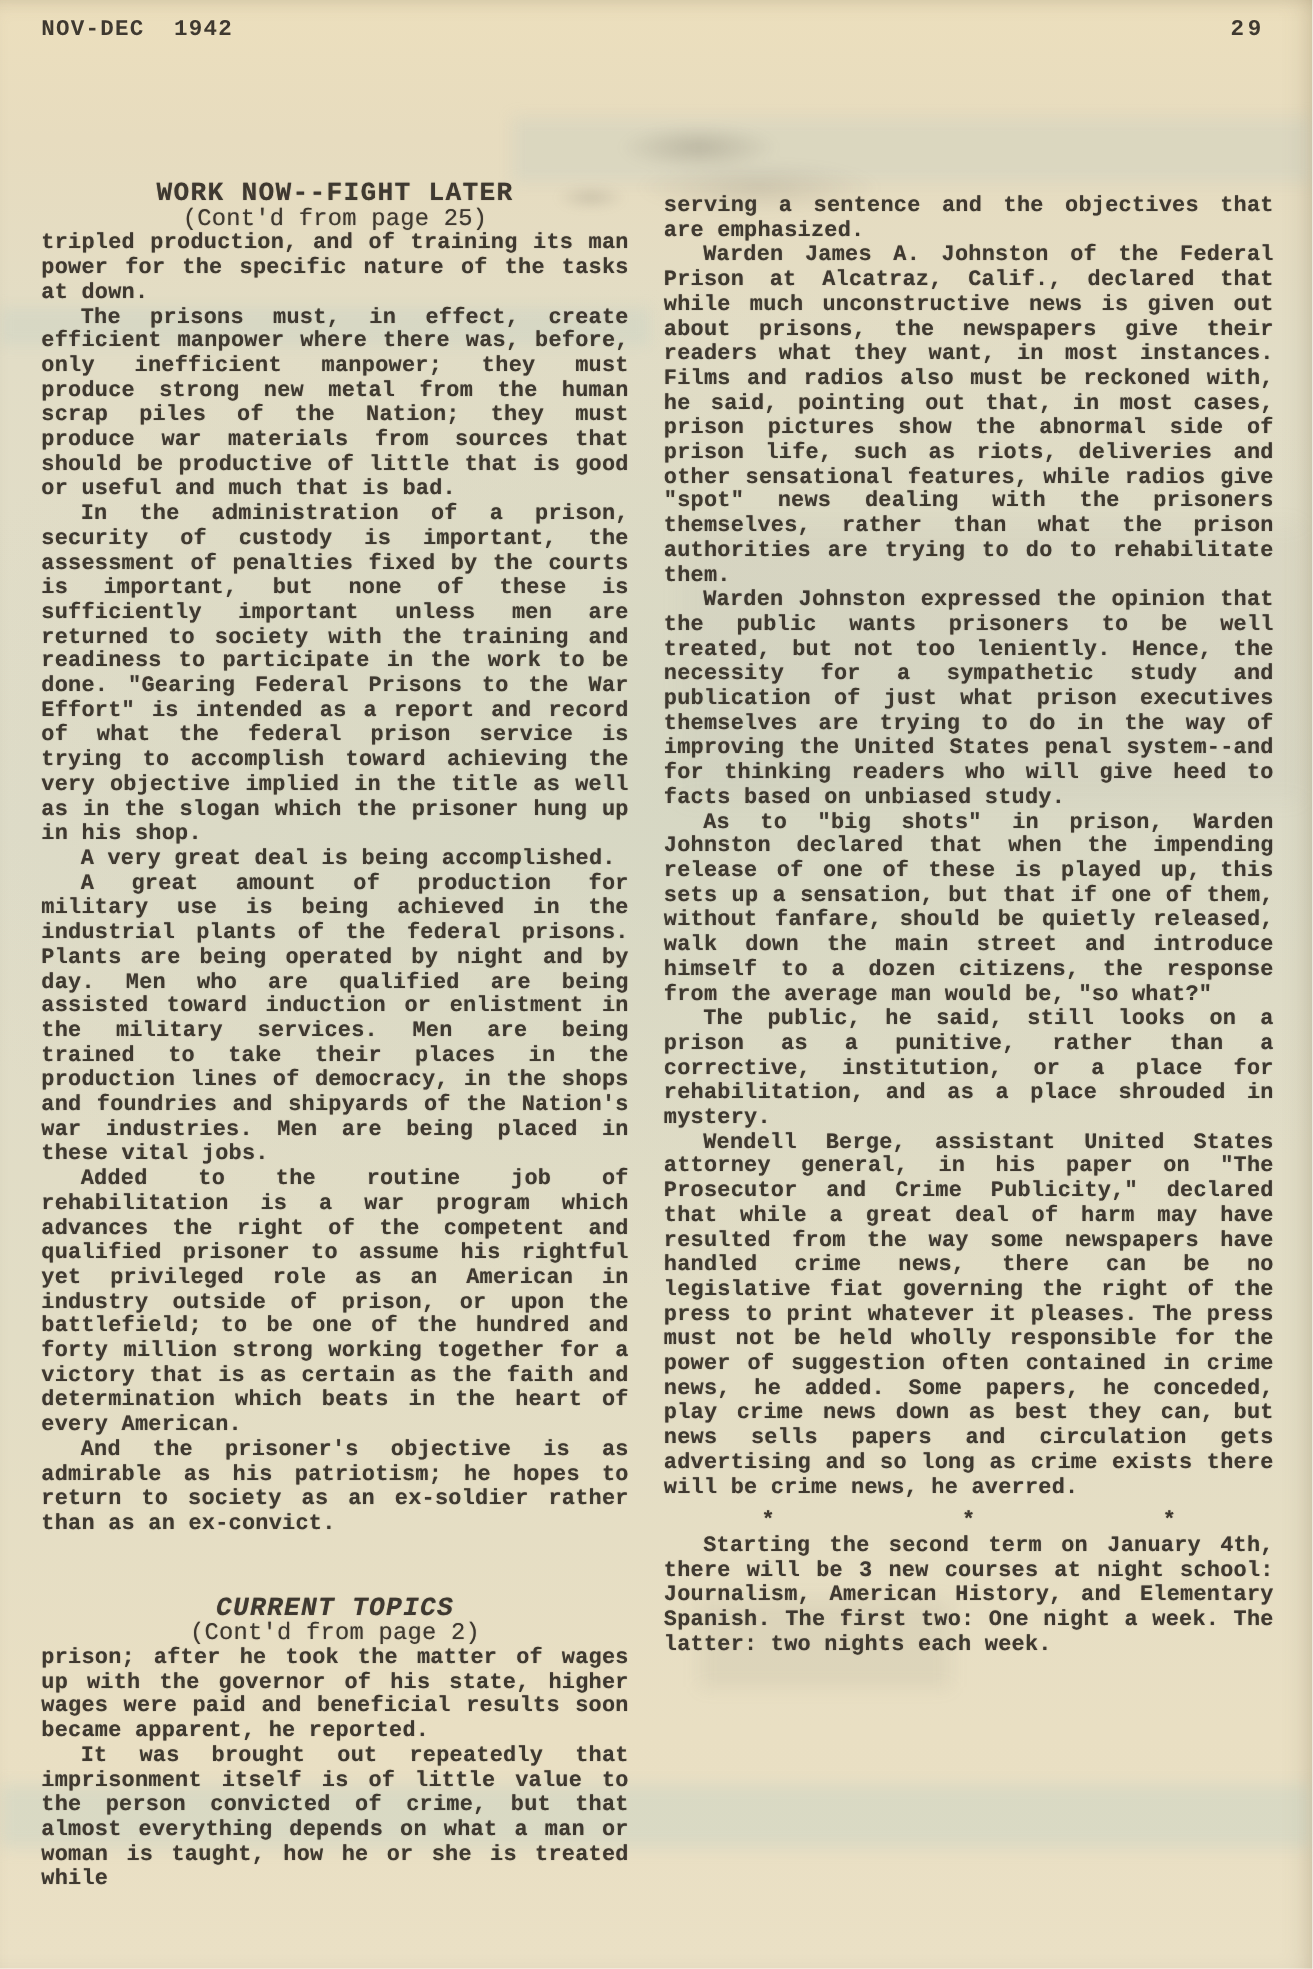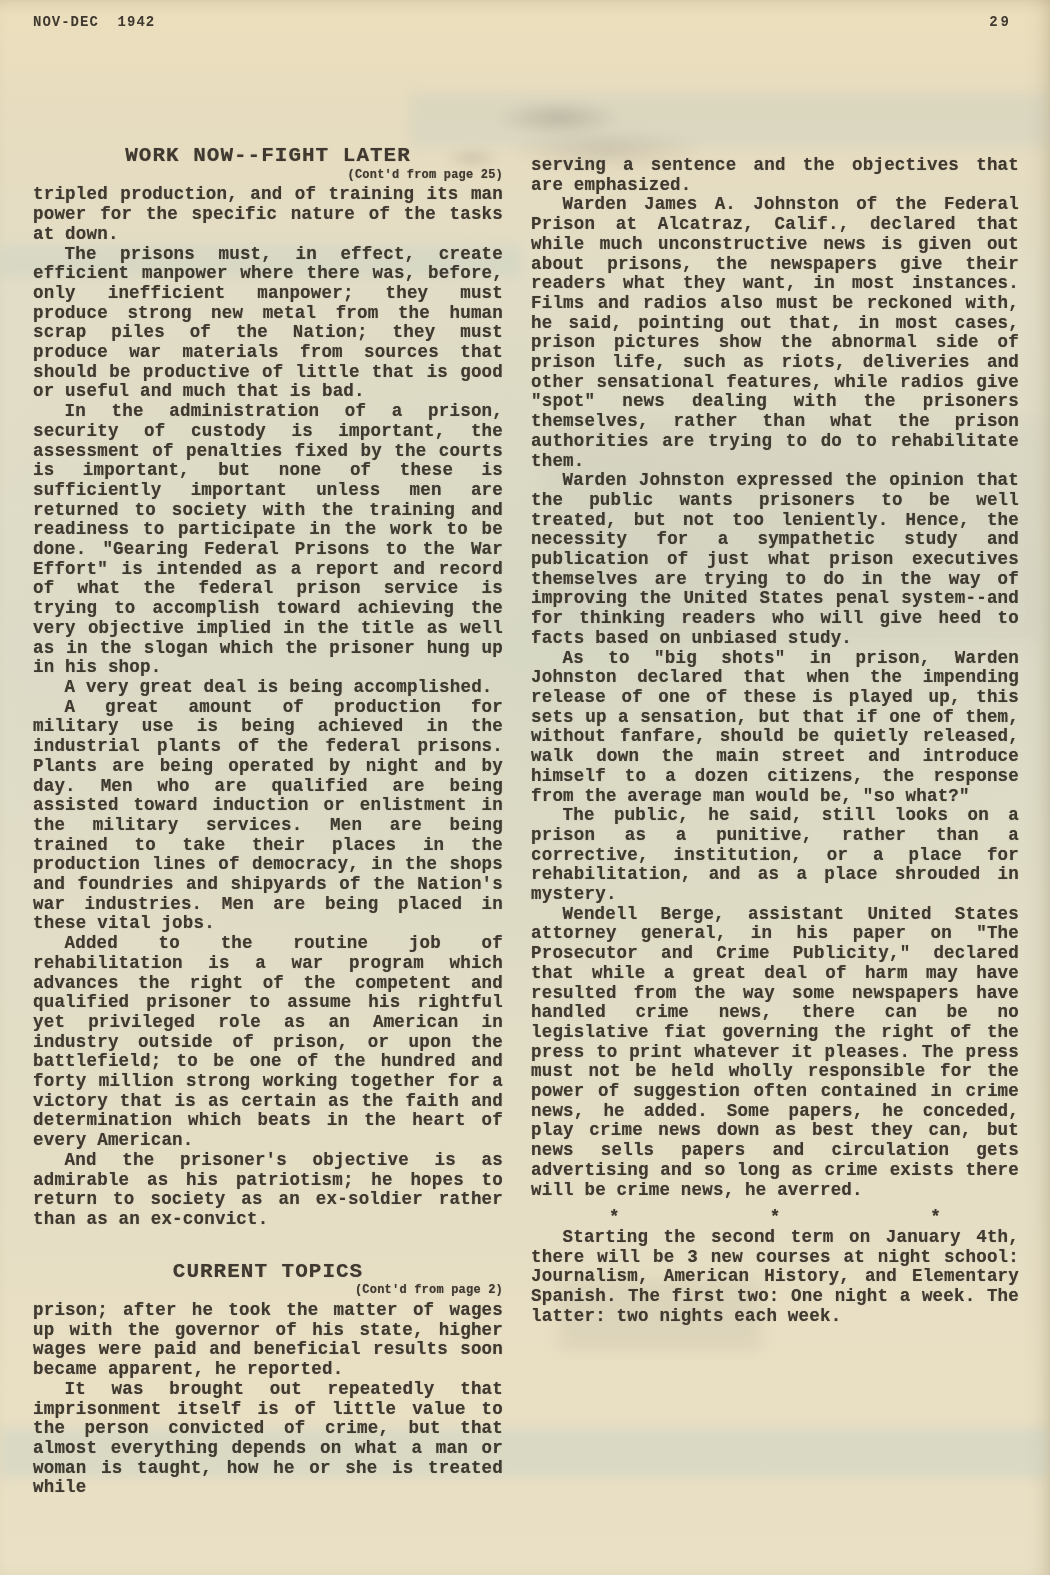--- a/index.html
+++ b/index.html
@@ -27,38 +27,38 @@
       radial-gradient(ellipse 90px 26px at 45% 30%, rgba(110,104,92,0.28), rgba(110,104,92,0) 70%),
       radial-gradient(ellipse 140px 30px at 60% 62%, rgba(110,104,92,0.18), rgba(110,104,92,0) 70%),
       radial-gradient(ellipse 40px 14px at 18% 70%, rgba(110,104,92,0.22), rgba(110,104,92,0) 70%);
   }
   .stain-mid-smudge { top:1280px; left:560px; width:200px; height:70px; background:rgba(130,124,108,0.10); filter:blur(7px); }
 
   
   .pg-header {
     position:absolute; top:14px; left:33px; right:38px;
     display:flex; justify-content:space-between; align-items:flex-start;
-    font-size:14px; letter-spacing:1px;
+    font-size:18px; letter-spacing:1px;
   }
   .pg-header .issue { white-space:pre; }
   .pg-header .pgnum { letter-spacing:3px; }
 
   
   .columns { position:absolute; top:146px; left:33px; display:flex; gap:28px; }
   .col { text-align:justify; font-size:17.5px; line-height:19.7px; letter-spacing:0.2px;
          text-shadow:0 0 0.9px rgba(63,57,48,0.55); }
   .col-left  { width:470px; }
   .col-right { width:488px; padding-top:10px; }
 
   .art-title { font-size:21px; line-height:19.7px; font-weight:bold; text-align:center; letter-spacing:1px; }
-  .art-sub   { font-size:12px; line-height:19.7px; font-weight:bold; text-align:right; }
+  .art-sub   { font-size:19px; line-height:19.7px; font-weight:normal; text-align:center; }
   p { margin:0; }
   p.indent { text-indent:3ch; }
 
-  .sect-gap { margin-top:32px; }
+  .sect-gap { margin-top:48px;font-style:italic; }
   .separator { margin-top:8px; text-align:center; white-space:pre; font-size:17.5px; line-height:19.7px; }
   .late-title { margin-top:27px; }
 </style>
 </head>
 <body>
 
 <div class="page">
 
   <div class="band band-top-right"></div>
   <div class="band band-left-upper"></div>

